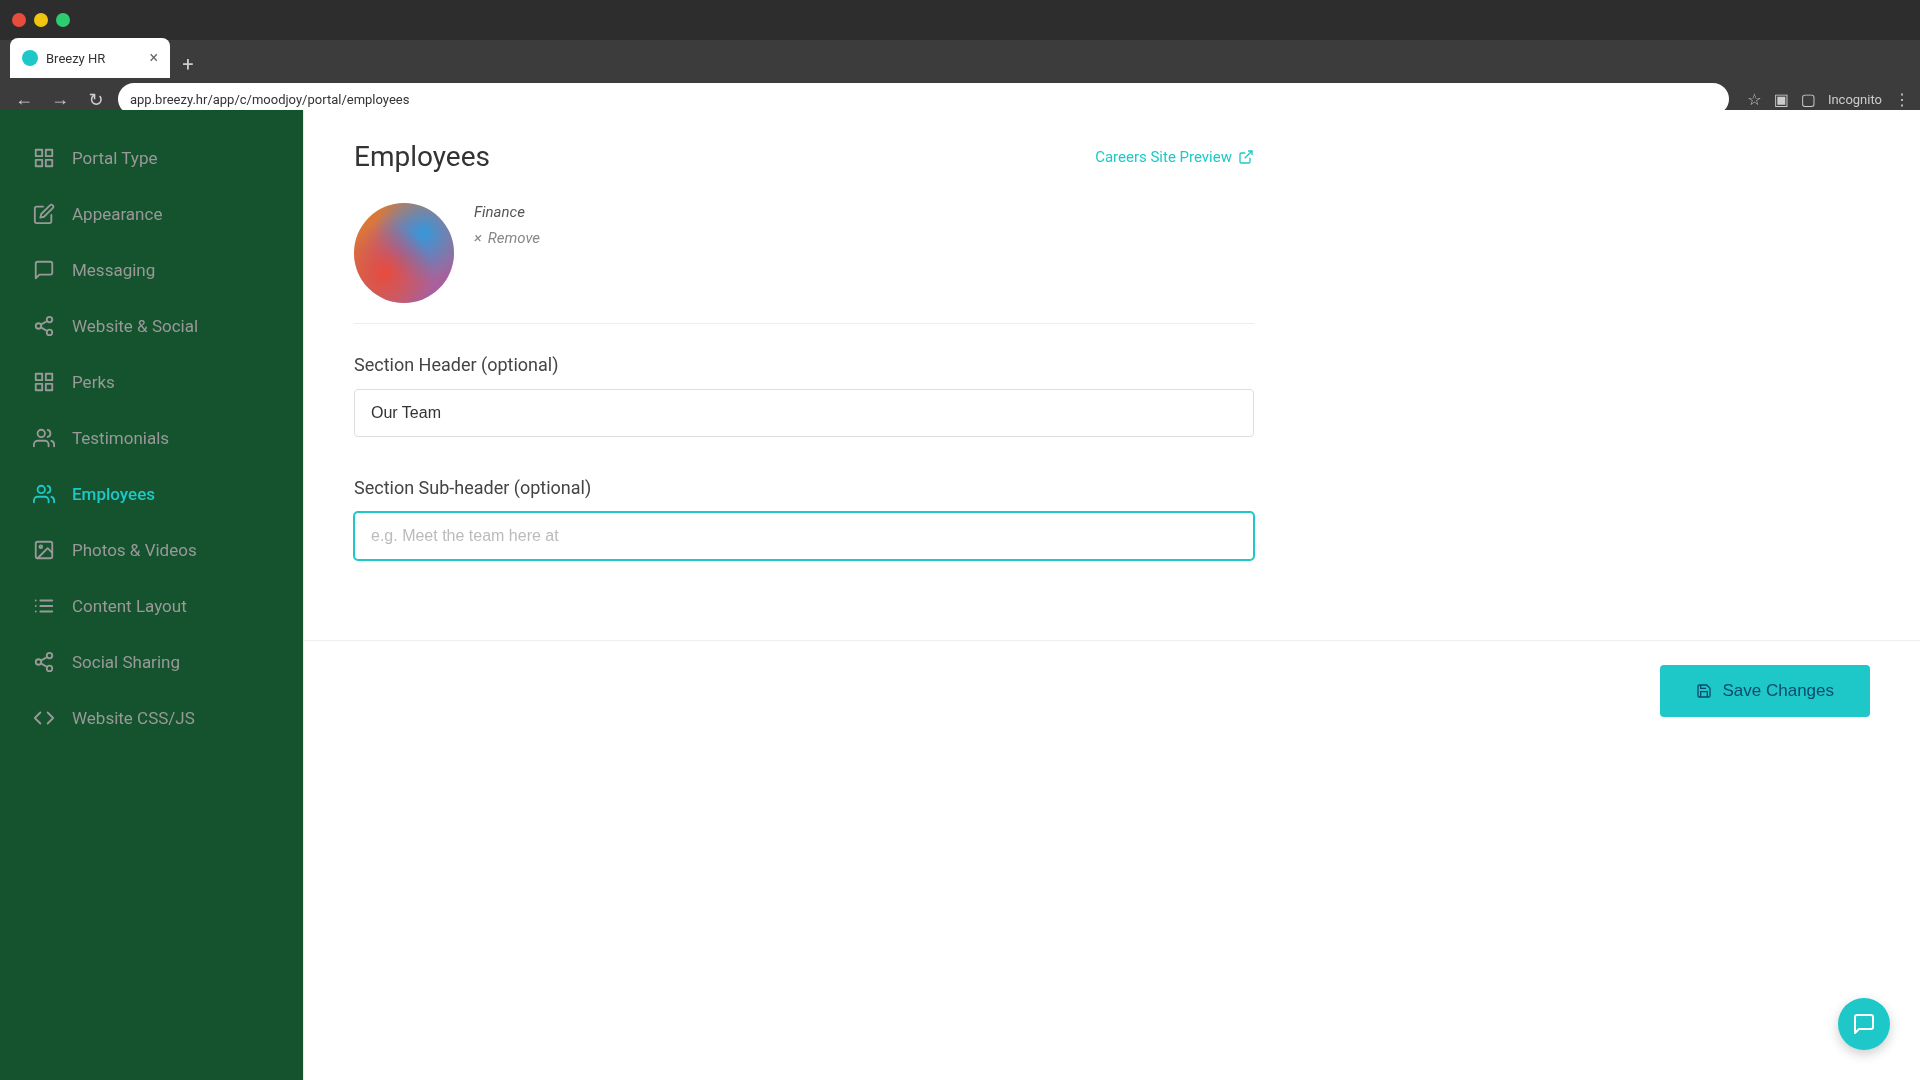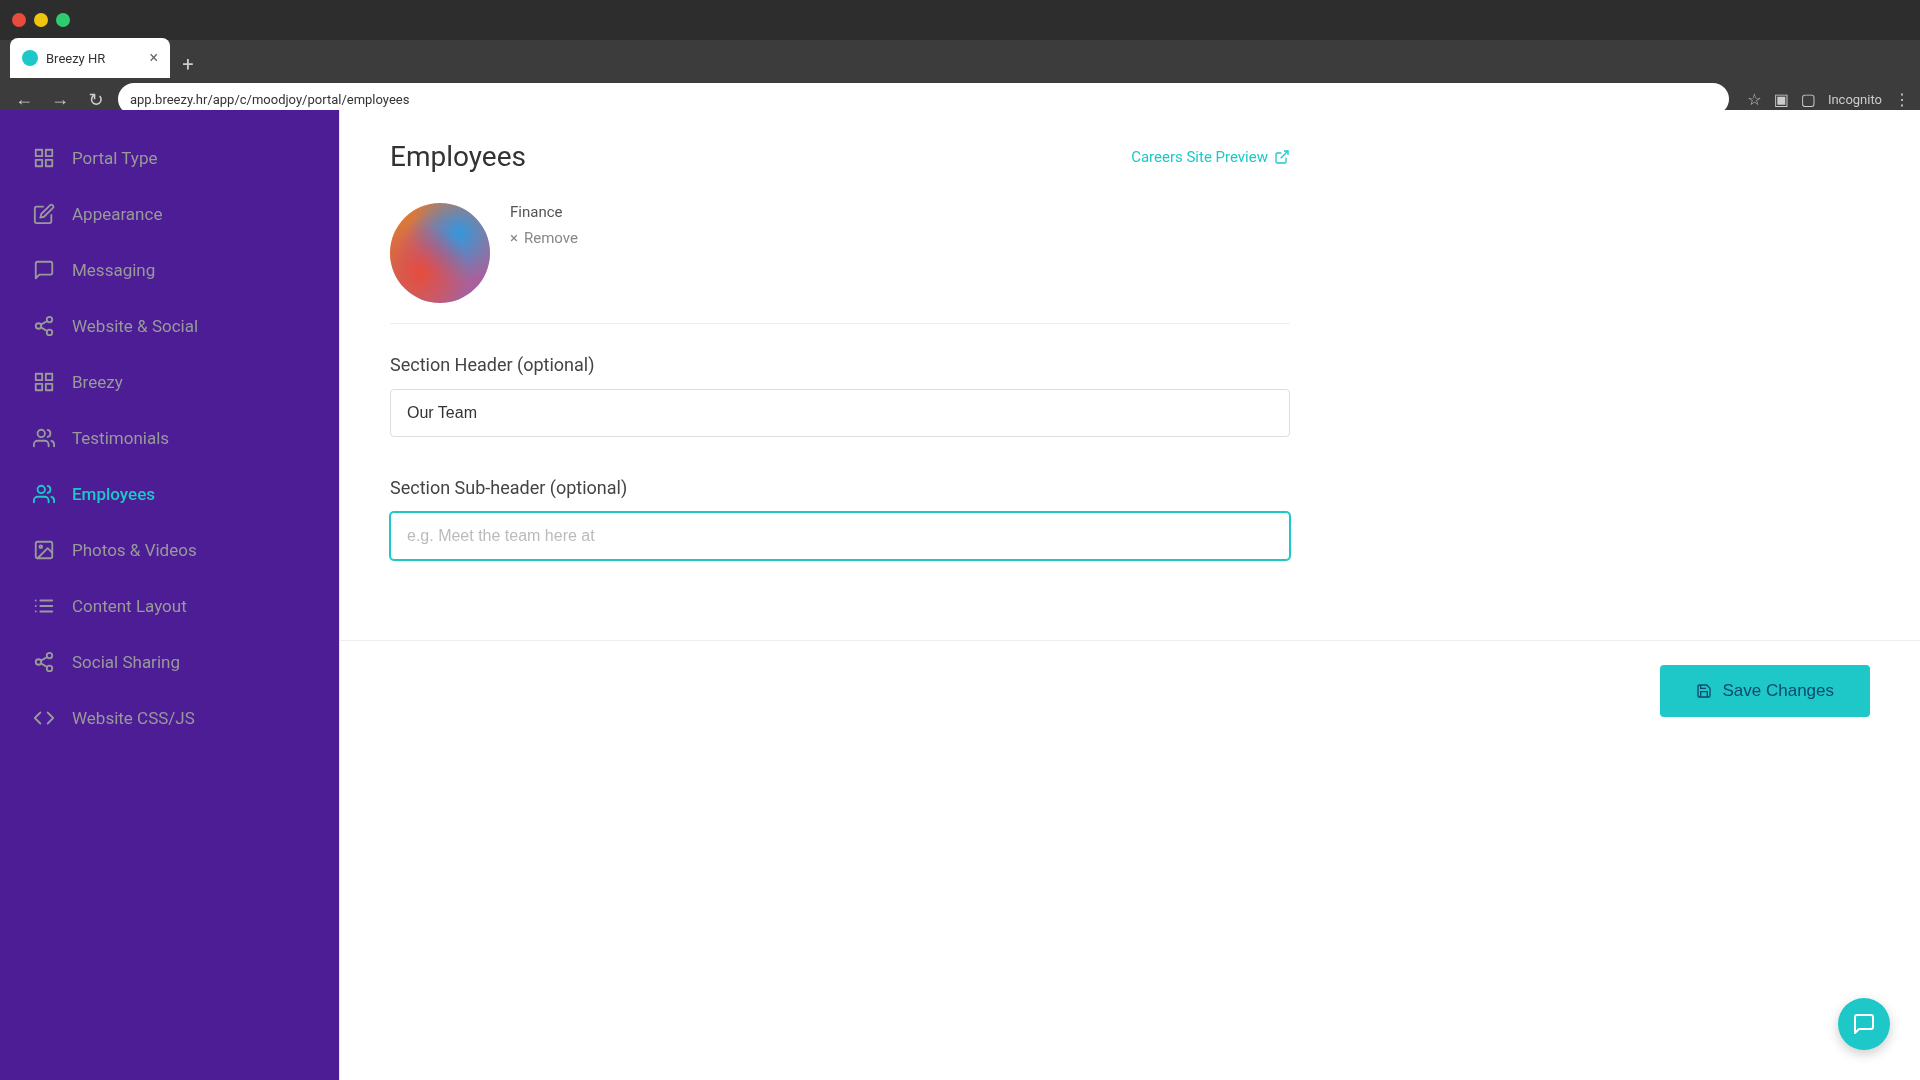--- a/index.html
+++ b/index.html
@@ -108,22 +108,22 @@
 
     
     .app-layout {
       display: flex;
       height: calc(1080px - 110px);
       background: #fff;
     }
 
     
     .sidebar {
-      width: 340px;
-      background: #4c1d95;
+      width: 304px;
+      background: #14532d;
       border-right: 1px solid #e8e8e8;
       padding: 20px 0;
       flex-shrink: 0;
       overflow-y: auto;
     }
     .sidebar-item {
       display: flex;
       align-items: center;
       gap: 14px;
       padding: 14px 30px;
@@ -204,20 +204,21 @@
       background: 
         radial-gradient(circle at 30% 70%, #e74c3c 0%, transparent 50%),
         radial-gradient(circle at 70% 30%, #3498db 0%, transparent 50%),
         radial-gradient(circle at 50% 50%, #9b59b6 0%, transparent 60%),
         linear-gradient(135deg, #e67e22, #9b59b6);
     }
     .image-info {
       display: flex;
       flex-direction: column;
       gap: 8px;
+      font-style: italic;
     }
     .image-label {
       font-size: 15px;
       color: #555;
     }
     .remove-btn {
       display: flex;
       align-items: center;
       gap: 6px;
       color: #888;
@@ -389,21 +390,21 @@
     </div>
     <div class="sidebar-item">
       <span class="sidebar-icon">
         <svg class="icon-svg" viewBox="0 0 24 24">
             <rect x="3" y="3" width="7" height="7"></rect>
             <rect x="14" y="3" width="7" height="7"></rect>
             <rect x="3" y="14" width="7" height="7"></rect>
             <rect x="14" y="14" width="7" height="7"></rect>
           </svg>
       </span>
-      <span>Breezy</span>
+      <span>Perks</span>
     </div>
     <div class="sidebar-item">
       <span class="sidebar-icon">
         <svg class="icon-svg" viewBox="0 0 24 24">
             <path d="M17 21v-2a4 4 0 0 0-4-4H5a4 4 0 0 0-4 4v2"></path>
             <circle cx="9" cy="7" r="4"></circle>
             <path d="M23 21v-2a4 4 0 0 0-3-3.87"></path>
             <path d="M16 3.13a4 4 0 0 1 0 7.75"></path>
           </svg>
       </span>

